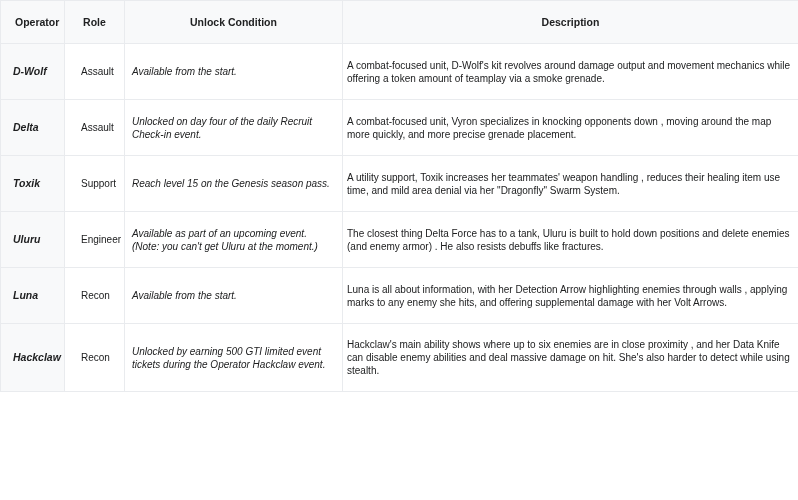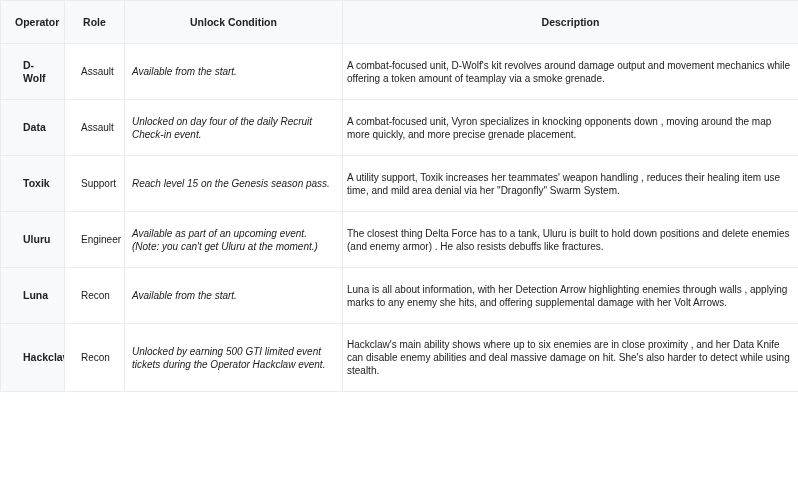--- a/index.html
+++ b/index.html
@@ -38,21 +38,22 @@
     font-weight:bold;
     font-size:10.5px;
     text-align:center;
     padding:4px 14px;
   }
   tbody th.op{
     background:var(--header-bg);
     font-weight:bold;
     font-size:10.5px;
     text-align:left;
-    padding:4px 22px;
+    padding:4px 12px;
+    font-style:italic;
   }
   td{
     background:var(--cell-bg);
     text-align:left;
     padding:4px 8px;
   }
   td.role{padding:4px 16px;}
   td.unlock{padding:4px 7px;font-style:italic;}
   td.desc{padding:4px 4px;}
 </style>
@@ -75,21 +76,21 @@
     </tr>
   </thead>
   <tbody>
       <tr>
     <th class="op">D-Wolf</th>
     <td class="role">Assault</td>
     <td class="unlock">Available from the start.</td>
     <td class="desc">A combat-focused unit, D-Wolf's kit revolves around damage output and movement mechanics while offering a token amount of teamplay via a smoke grenade.</td>
   </tr>
       <tr>
-    <th class="op">Data</th>
+    <th class="op">Delta</th>
     <td class="role">Assault</td>
     <td class="unlock">Unlocked on day four of the daily Recruit Check-in event.</td>
     <td class="desc">A combat-focused unit, Vyron specializes in knocking opponents down , moving around the map more quickly, and more precise grenade placement.</td>
   </tr>
       <tr>
     <th class="op">Toxik</th>
     <td class="role">Support</td>
     <td class="unlock">Reach level 15 on the Genesis season pass.</td>
     <td class="desc">A utility support, Toxik increases her teammates' weapon handling , reduces their healing item use time, and mild area denial via her "Dragonfly" Swarm System.</td>
   </tr>

